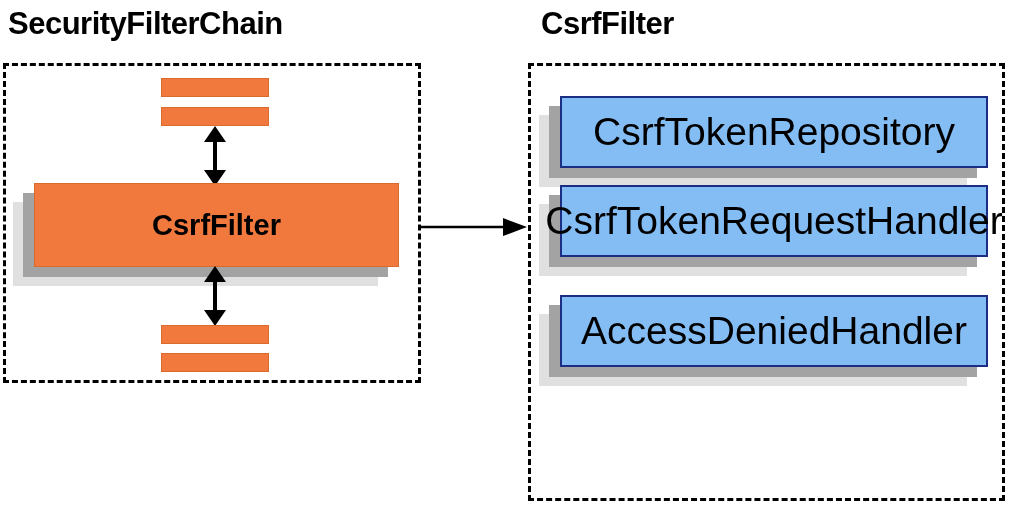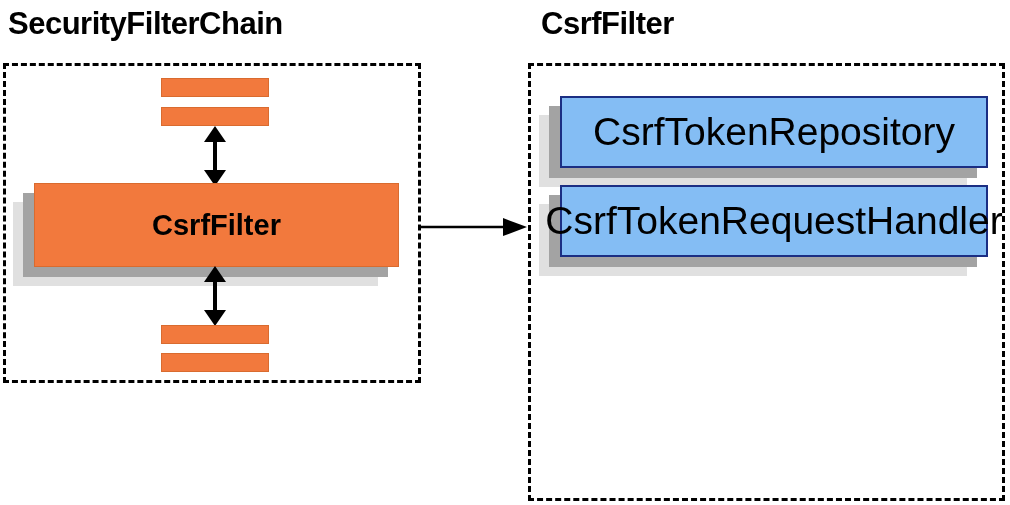--- a/index.html
+++ b/index.html
@@ -116,14 +116,17 @@
   </svg>
 
   <div class="dashed-box dashed-right"></div>
 
   <div class="component-box comp-1">
     <span>CsrfTokenRepository</span>
   </div>
   <div class="component-box comp-2">
     <span>CsrfTokenRequestHandler</span>
   </div>
+  <div class="component-box comp-3">
+    <span>AccessDeniedHandler</span>
+  </div>
 
 </div>
 
 </body></html>

